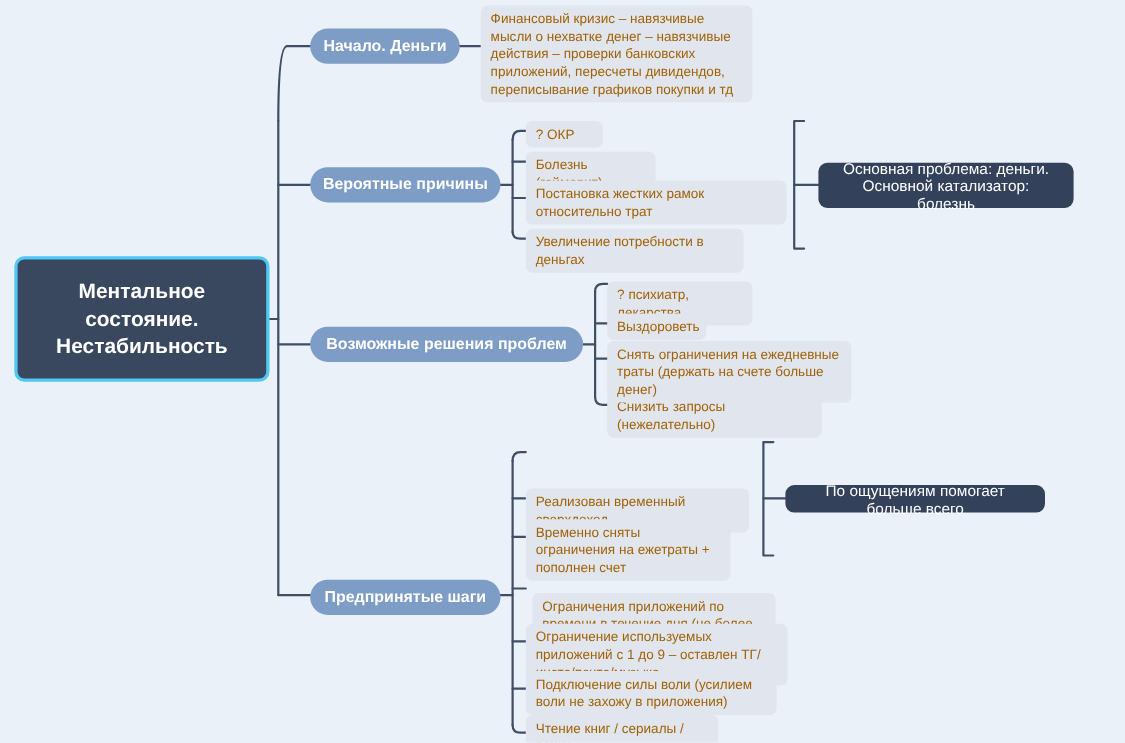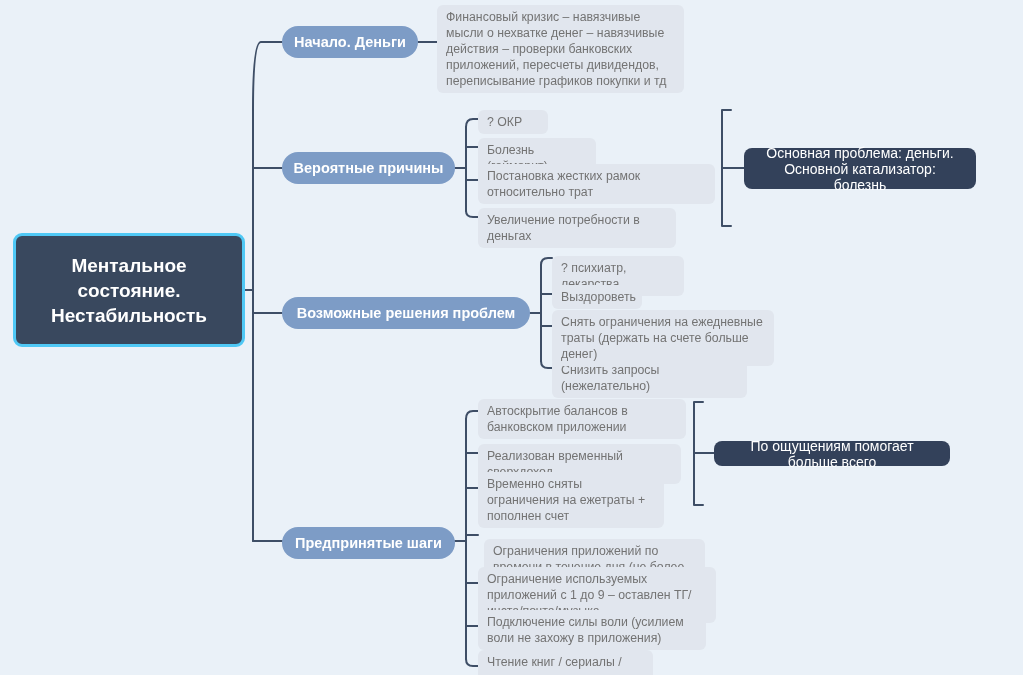--- a/index.html
+++ b/index.html
@@ -59,21 +59,21 @@
     white-space: nowrap;
     z-index: 3;
   }
 
   
   .leaf {
     position: absolute;
     box-sizing: border-box;
     background: #e1e6ee;
     border-radius: 6px;
-    color: #737373;
+    color: #a16207;
     font-size: 12.3px;
     line-height: 16px;
     padding: 4px 9px;
     z-index: 2;
   }
 
   
   .note {
     position: absolute;
     box-sizing: border-box;
@@ -158,21 +158,20 @@
 
   <div class="branch-node" style="left:282px; top:297px; width:248px; height:32px;">Возможные решения проблем</div>
 
   <div class="leaf" style="left:552px; top:256px; width:132px;">? психиатр, лекарства</div>
   <div class="leaf" style="left:552px; top:285px; width:90px;">Выздороветь</div>
   <div class="leaf" style="left:552px; top:358px; width:195px;">Снизить запросы (нежелательно)</div>
   <div class="leaf" style="left:552px; top:310px; width:222px;">Снять ограничения на ежедневные траты (держать на счете больше денег)</div>
 
   <div class="branch-node" style="left:282px; top:527px; width:173px; height:32px;">Предпринятые шаги</div>
 
-  <div class="leaf" style="left:478px; top:399px; width:208px;">Автоскрытие балансов в банковском приложении</div>
   <div class="leaf" style="left:478px; top:444px; width:203px;">Реализован временный сверхдоход</div>
   <div class="leaf" style="left:478px; top:472px; width:186px;">Временно сняты ограничения на ежетраты + пополнен счет</div>
   <div class="leaf" style="left:484px; top:511px; width:221px;margin-top:28px;">Ограничения приложений по времени в течение дня (не более 30 минут на банки/ инвестиции)</div>
   <div class="leaf" style="left:478px; top:567px; width:238px;">Ограничение используемых приложений с 1 до 9 – оставлен ТГ/инста/почта/музыка</div>
   <div class="leaf" style="left:478px; top:610px; width:228px;">Подключение силы воли (усилием воли не захожу в приложения)</div>
   <div class="leaf" style="left:478px; top:650px; width:175px;">Чтение книг / сериалы / пение</div>
 
   <div class="note" style="left:714px; top:441px; width:236px; height:25px;">По ощущениям помогает больше всего</div>
 
 </div>

